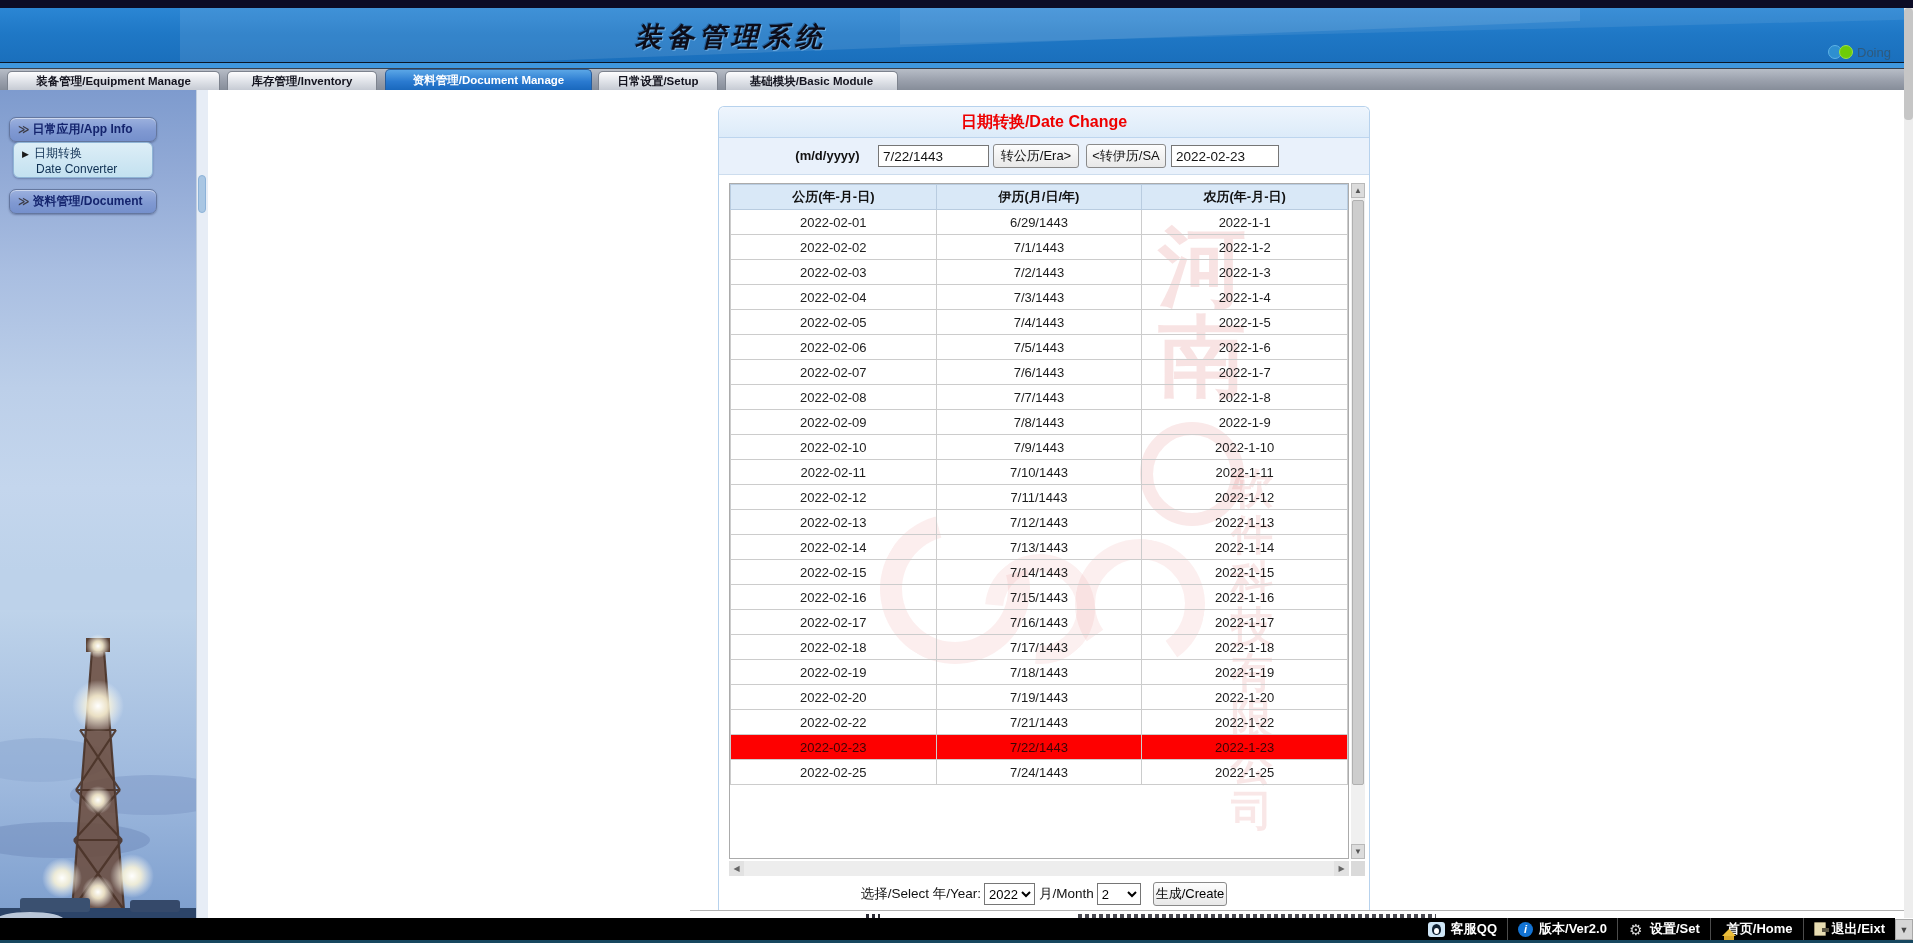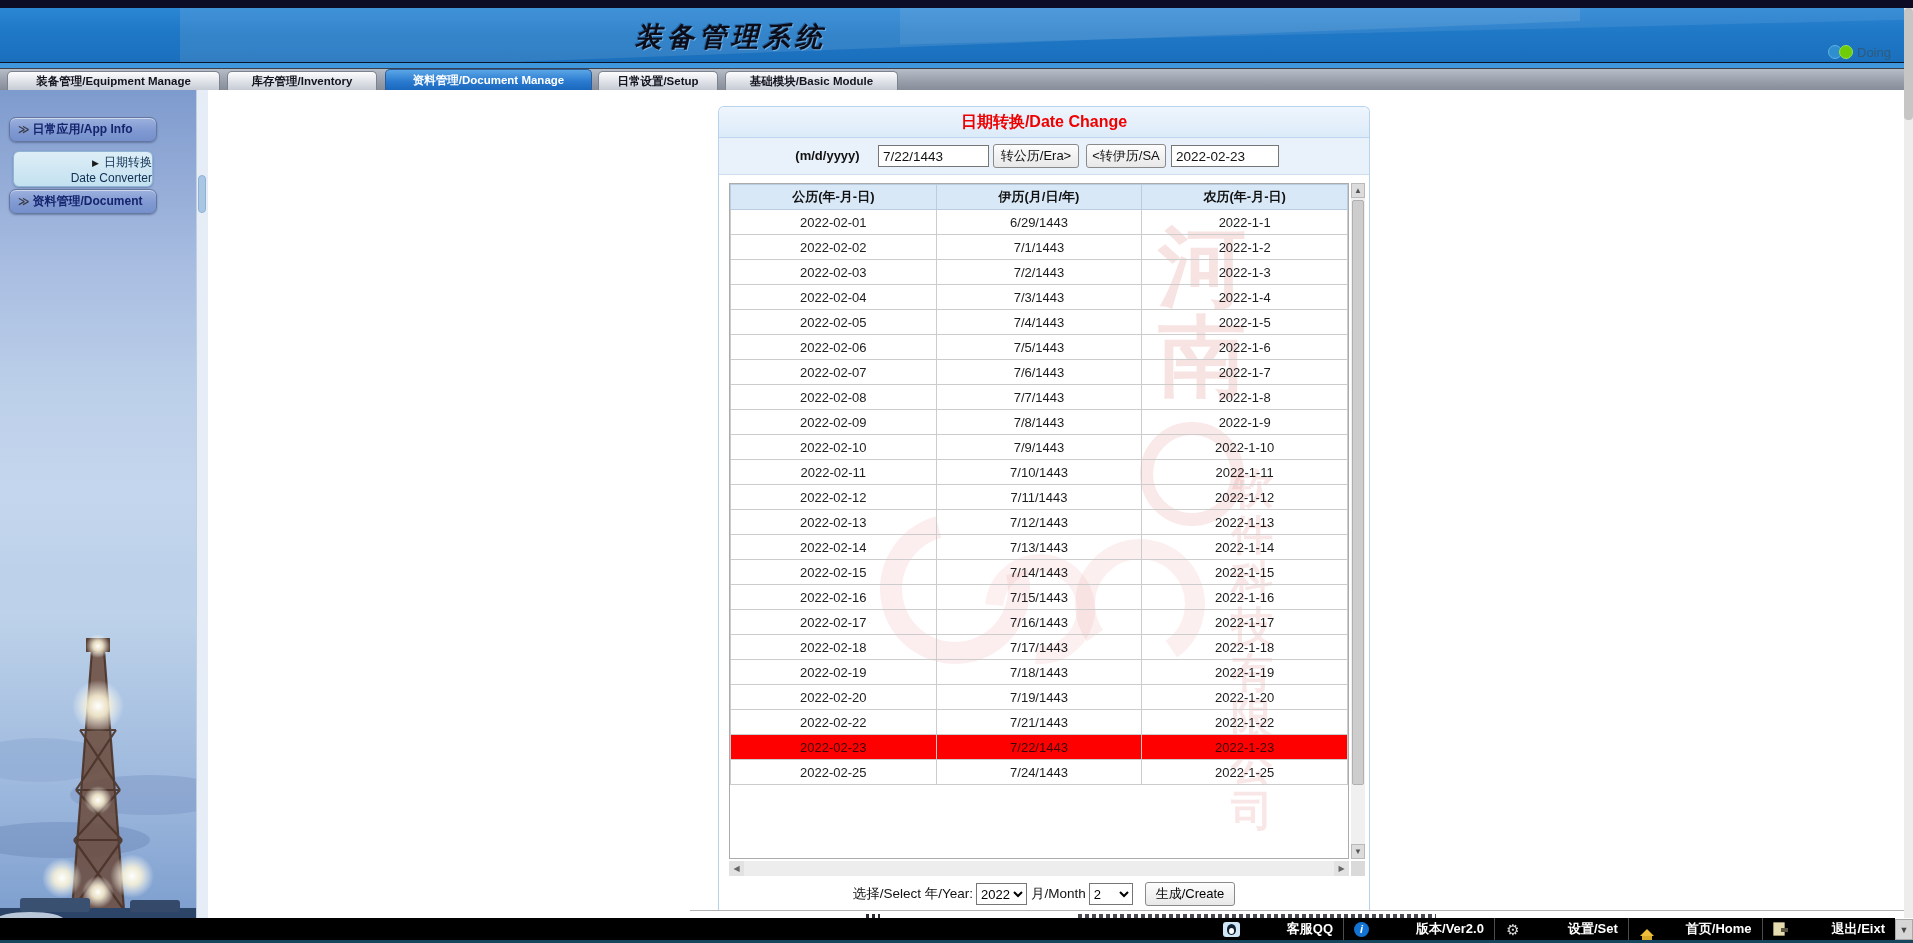--- a/index.html
+++ b/index.html
@@ -122,37 +122,37 @@
   .hscroll { position:absolute; left:10px; top:754px; width:620px; height:15px; background:#ededed; }
   .hs-btn { position:absolute; top:0; width:15px; height:15px; background:#e2e2e2;
     font-size:8px; color:#666; display:flex; align-items:center; justify-content:center; }
   .hs-corner { position:absolute; left:632px; top:754px; width:14px; height:15px; background:#dadada; }
 
   
   .ctrl-row { position:absolute; left:0; top:772px; width:650px; height:30px;
     display:flex; align-items:center; justify-content:center; font-size:13.5px; color:#111; }
   .ctrl-row select { height:22px; font-size:13px; border:1px solid #767676; background:#fff;
     margin:0 4px 0 3px; font-family:"Liberation Sans",sans-serif; }
-  .ctrl-btn { height:24px; border:1px solid #8a8a8a; border-radius:3px; padding:0 10px;
+  .ctrl-btn { height:24px; border:1px solid #8a8a8a; border-radius:3px; padding:0 2px;
     background:linear-gradient(180deg,#fdfdfd,#e8e8e8); font-size:13px; margin-left:8px; cursor:pointer;
     font-family:"Liberation Sans",sans-serif; }
 
   
   .bottom-line { left:690px; top:910px; width:1214px; height:1px; background:#b2b2b2; }
   .sliver { left:1078px; top:914px; width:358px; height:4px; opacity:.85;
     background:repeating-linear-gradient(90deg,#2a2a33 0 4px,transparent 4px 7px); }
   .sliver2 { left:866px; top:914px; width:14px; height:4px;
     background:repeating-linear-gradient(90deg,#2a2a33 0 3px,transparent 3px 6px); }
 
   
   .statusbar { left:0; top:918px; width:1895px; height:22px; background:#000;
     display:flex; align-items:center; justify-content:flex-end; }
   .sb-item { height:22px; display:flex; align-items:center; padding:0 10px;
     border-left:1px solid #4c4c4c; color:#fff; font-size:13px; font-weight:bold; cursor:pointer;
-    white-space:nowrap;gap:41px; }
+    white-space:nowrap; }
   .sb-item:first-child { border-left:none; }
   .sb-ic { width:17px; height:15px; margin-right:6px; position:relative; display:inline-block; }
   .ic-qq { background:#cfe6f6; border-radius:3px; }
   .ic-qq::after { content:""; position:absolute; left:4px; top:2px; width:9px; height:11px;
     background:#123; border-radius:50% 50% 45% 45%; }
   .ic-qq::before { content:""; position:absolute; left:6px; top:6px; width:5px; height:6px;
     background:#fff; border-radius:50%; z-index:1; }
   .ic-info { background:#1273d4; border-radius:50%; width:15px; height:15px; color:#fff;
     font-size:11px; font-weight:bold; font-style:italic; text-align:center; line-height:15px; }
   .ic-gear { color:#d8d8d8; font-size:15px; line-height:15px; text-align:center; width:16px; }
@@ -236,21 +236,21 @@
       <rect x="130" y="290" width="50" height="12" rx="3" fill="#35496a"></rect>
       <ellipse cx="30" cy="310" rx="34" ry="8" fill="#dfe9f4" opacity=".8"></ellipse>
       <ellipse cx="120" cy="325" rx="50" ry="7" fill="#cfdcee" opacity=".6"></ellipse>
       <ellipse cx="60" cy="345" rx="60" ry="9" fill="#c4d4ea" opacity=".5"></ellipse>
       <rect x="0" y="368" width="196" height="30" fill="#14273f"></rect>
     </svg>
     <div class="side-btn" style="top:27px;">
       <span class="chev">≫</span>
       <span>日常应用/App Info</span>
     </div>
-    <div class="side-item" style="top:61px;text-align:right;">
+    <div class="side-item" style="top:52px;">
       <div><span class="arrow">▶</span><span>日期转换</span></div>
       <div class="l2">Date Converter</div>
     </div>
     <div class="side-btn" style="top:99px;">
       <span class="chev">≫</span>
       <span>资料管理/Document</span>
     </div>
   </div>
   <div class="abs side-scroll"></div>
   <div class="abs side-thumb"></div>

